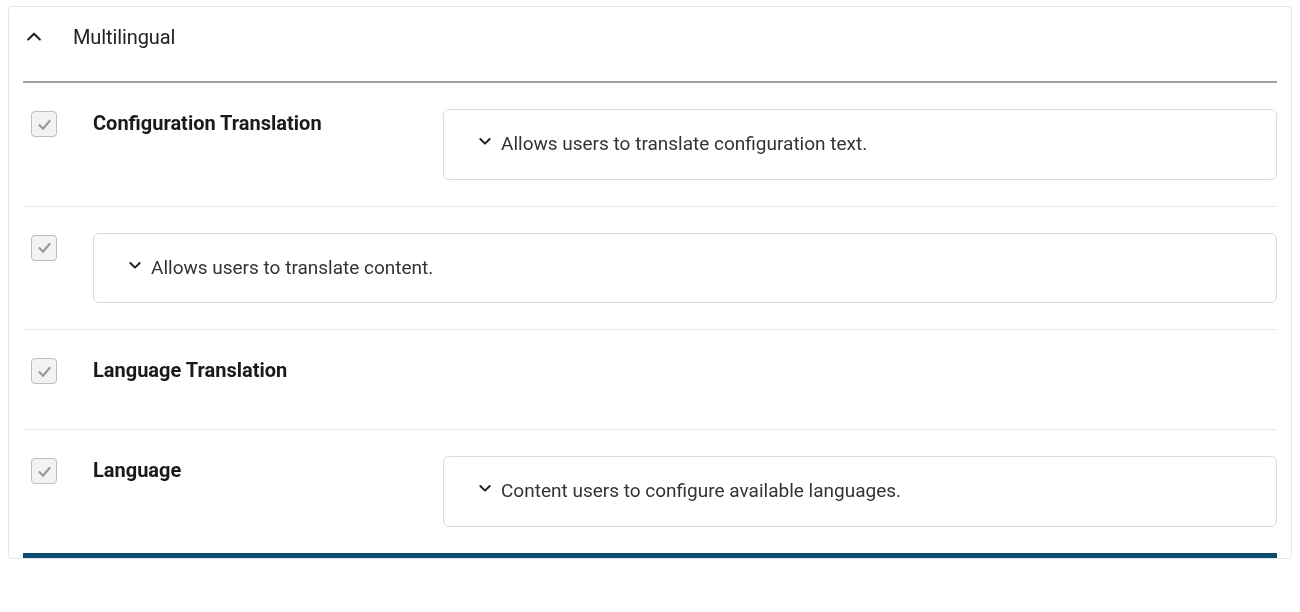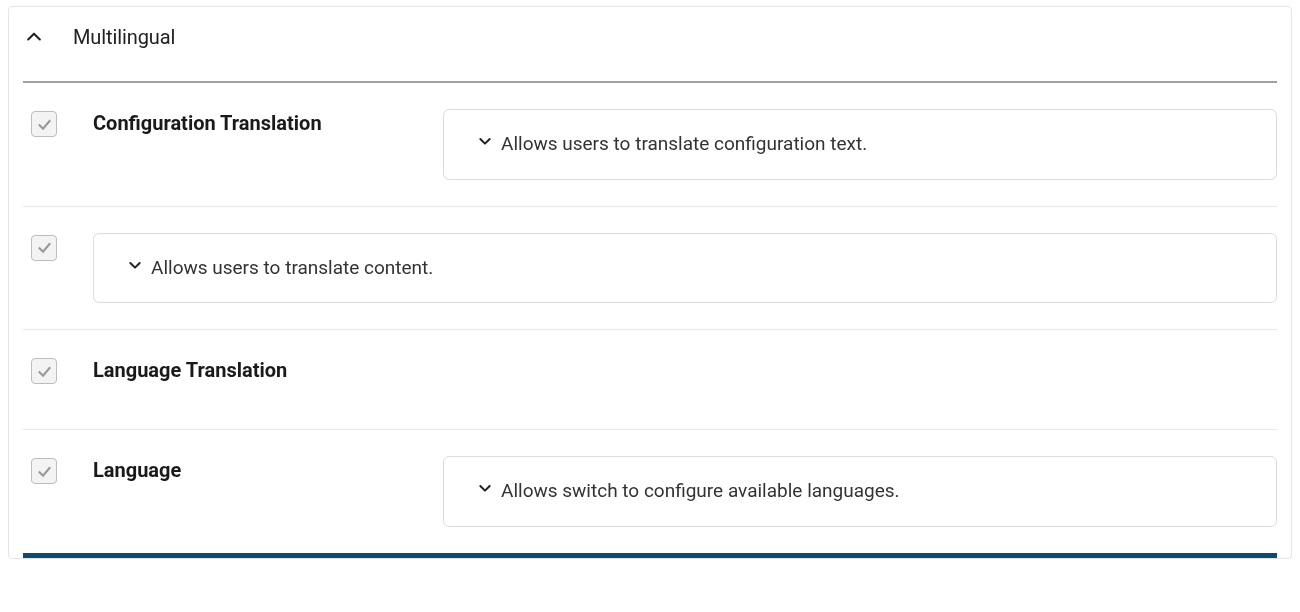--- a/index.html
+++ b/index.html
@@ -227,20 +227,20 @@
       <div class="name-col">
         <div class="module-name">Language</div>
       </div>
       <div class="desc-col">
         <div class="desc-box">
           <span class="exp-icon">
             <svg viewBox="0 0 24 24" width="16" height="16" fill="none" stroke="#222" stroke-width="3" stroke-linecap="round" stroke-linejoin="round">
               <polyline points="5 9 12 16 19 9"></polyline>
             </svg>
           </span>
-          <span class="desc-text">Allows switch to configure available languages.</span>
+          <span class="desc-text">Content users to configure available languages.</span>
         </div>
       </div>
     </div>
 
   </div>
 
 </div>
 
 </body></html>

